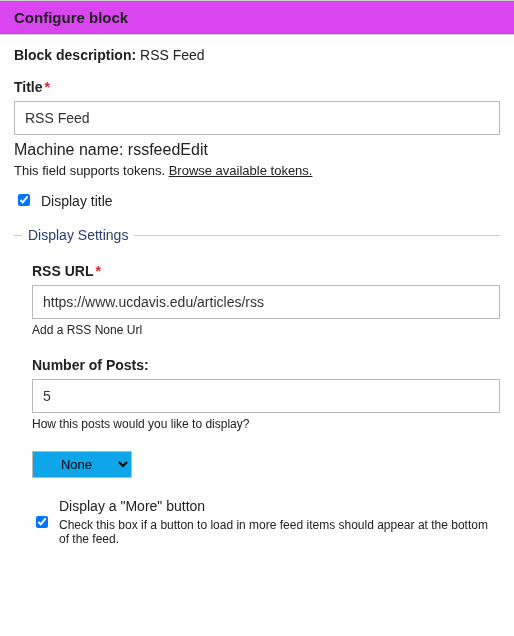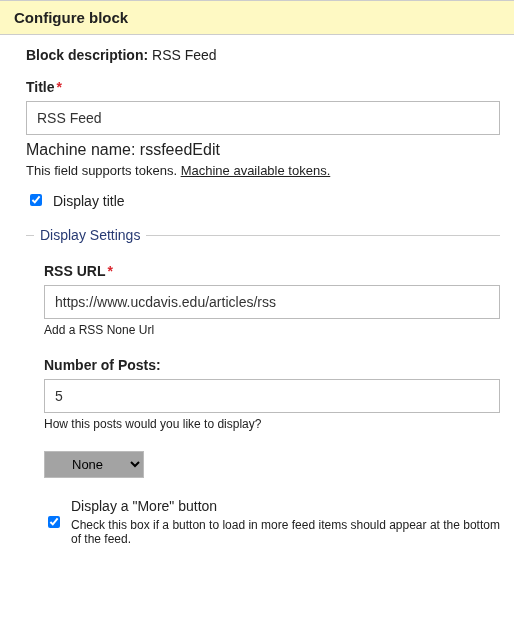--- a/index.html
+++ b/index.html
@@ -4,33 +4,32 @@
 <style>
   * { box-sizing: border-box; }
   body {
     margin: 0;
     font-family: Verdana, Geneva, sans-serif;
     font-size: 13px;
     color: #222;
     background: #fff;
   }
   .header-bar {
-    background: #fef9c3;
+    background: #d946ef;
     border-top: 1px solid #ccc;
     border-bottom: 1px solid #ccc;
     padding: 8px 14px;
   }
   .header-bar h2 {
     margin: 0;
     font-size: 15px;
     font-weight: bold;
   }
   .content {
     padding: 12px 14px;
-    margin-left: 12px;
   }
   .block-desc {
     font-size: 14px;
     margin-bottom: 16px;
   }
   .block-desc strong { font-weight: bold; }
   .form-group { margin-bottom: 10px; }
   .form-label {
     font-weight: bold;
     font-size: 14px;
@@ -101,23 +100,24 @@
     margin-left: 8px;
   }
   .fieldset-inner {
     padding: 6px 0 0 18px;
   }
   .fieldset-inner .form-group { margin-bottom: 20px; }
   select {
     font-size: 13px;
     padding: 4px 23px;
     border: 1px solid #bbb;
-    background: #a3a3a3;
+    background: #0ea5e9;
     font-family: inherit;
     min-width: 90px;
+    text-align: right;
   }
 </style>
 </head>
 <body>
 
 <div class="header-bar">
   <h2>Configure block</h2>
 </div>
 
 <div class="content">
@@ -131,21 +131,21 @@
     <label class="form-label">
       <span>Title</span><span class="req">*</span>
     </label>
     <input type="text" value="RSS Feed" style="">
     <div class="machine-name">
       <span>Machine name:</span>
       <span>rssfeedEdit</span>
     </div>
     <div class="tokens-line">
       <span>This field supports tokens.</span>
-      <a href="#">Machine available tokens.</a>
+      <a href="#">Browse available tokens.</a>
     </div>
   </div>
 
   <div class="checkbox-row">
     <input type="checkbox" checked="" style="">
     <span class="cb-label">Display title</span>
   </div>
 
   <fieldset>
     <legend>Display Settings</legend>

